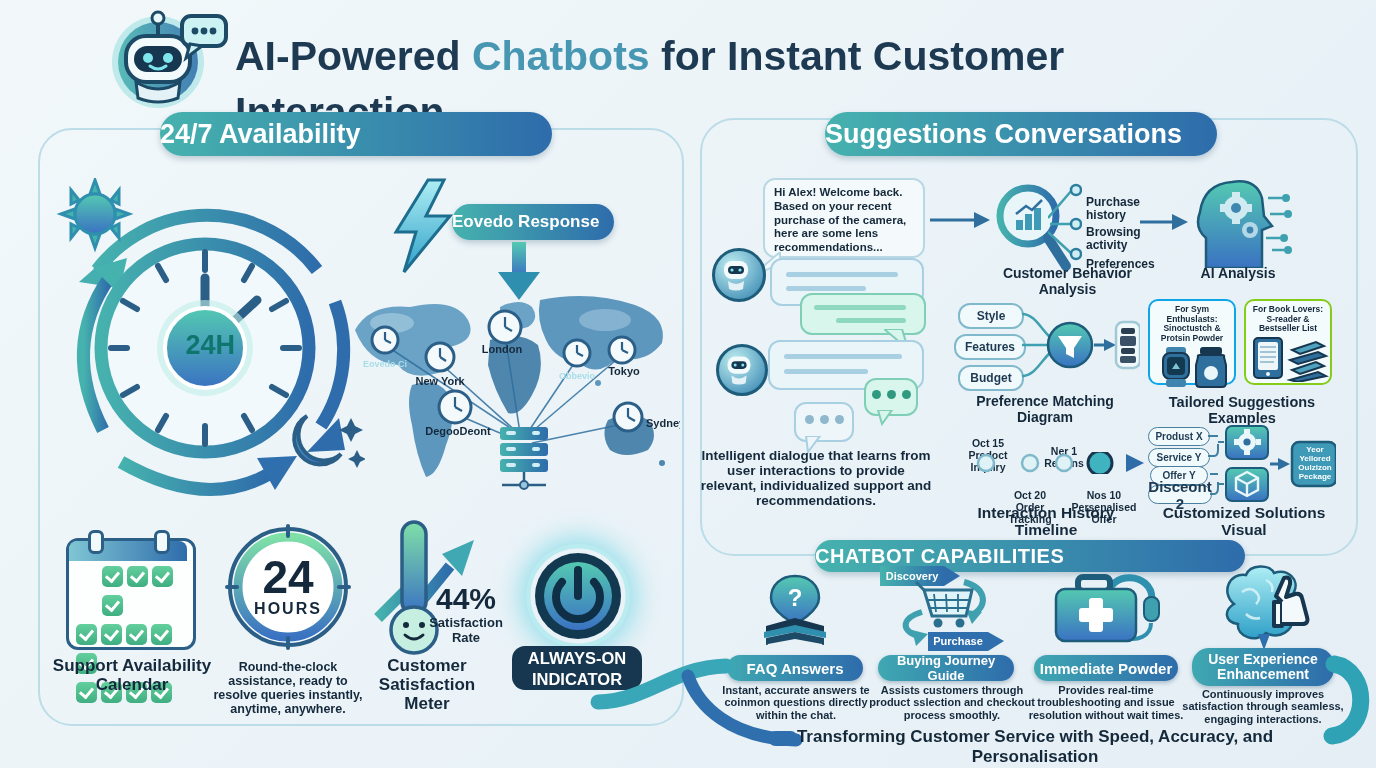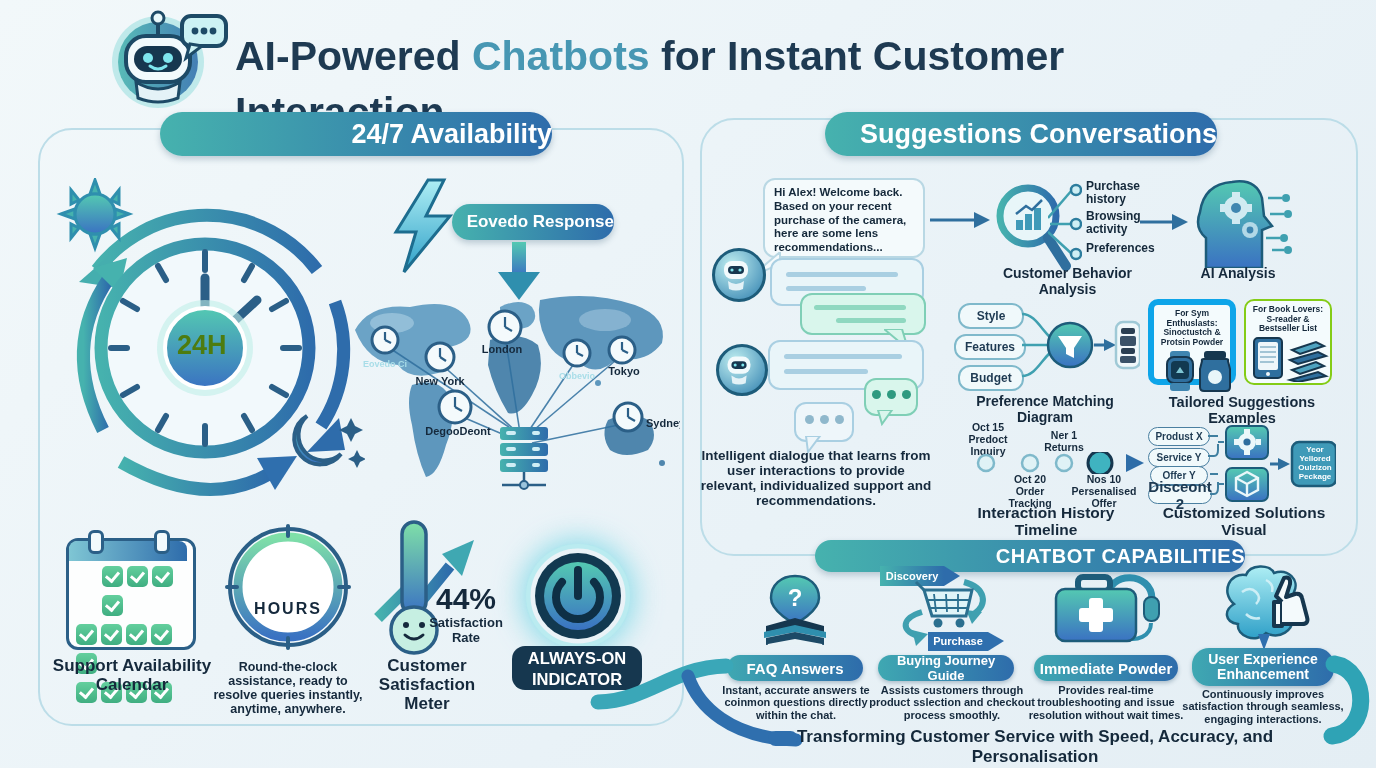--- a/index.html
+++ b/index.html
@@ -1,36 +1,36 @@
 <!DOCTYPE html>
 <html><head>
 <meta charset="utf-8">
 <style>
   html,body{margin:0;padding:0;}
   body{width:1376px;height:768px;position:relative;overflow:hidden;
        background:linear-gradient(135deg,#f2f8fa 0%,#e9f2f7 60%,#e4eef4 100%);
        font-family:"Liberation Sans",sans-serif;color:#1e3a52;font-weight:bold;}
   .abs{position:absolute;}
   .grad{background:linear-gradient(90deg,#46b2ae,#2e6cab);}
-  .banner{border-radius:26px;color:#fff;text-align:right;box-shadow:0 3px 6px rgba(30,70,100,.25);}
+  .banner{border-radius:26px;color:#fff;text-align:left;box-shadow:0 3px 6px rgba(30,70,100,.25);}
   .cap-pill{border-radius:17px;color:#fff;text-align:center;display:flex;align-items:center;justify-content:center;
             background:linear-gradient(90deg,#3fa8b2,#2e6cab);box-shadow:0 2px 4px rgba(30,70,100,.3);}
   .caption{text-align:center;line-height:1.12;color:#15293c;}
   .small-pill{border:2px solid #7fb9cb;background:#f0f9fb;border-radius:12px;text-align:center;
               color:#1e3a52;display:flex;align-items:center;justify-content:center;}
   .bubble{border-radius:12px;}
   .bar{border-radius:3px;height:5px;position:absolute;}
   .check{width:21px;height:21px;border-radius:5px;background:linear-gradient(180deg,#63cf9d,#3fae81);
          position:relative;display:inline-block;margin:2px;}
   .check::after{content:"";position:absolute;left:6px;top:3px;width:6px;height:10px;
                 border:solid #fff;border-width:0 3px 3px 0;transform:rotate(40deg);}
   .dot{width:9px;height:9px;border-radius:50%;display:inline-block;margin:0 3px;}
   .panel-border{border:2px solid #bcdde8;border-radius:34px;background:transparent;}
   svg{display:block;}
-  .tiny{line-height:1.12;}
+  .tiny{line-height:1.12;margin-top:16px;}
 </style>
 </head>
 <body>
 
 <svg width="0" height="0" class="abs" aria-hidden="true">
   <defs>
     <linearGradient id="gTB" x1="0" y1="0" x2="1" y2="0">
         <stop offset="0" stop-color="#46b2ae"></stop>
         <stop offset="1" stop-color="#2e6cab"></stop>
       </linearGradient>
@@ -128,21 +128,21 @@
       </g>
       <circle cx="50" cy="36" r="20" fill="url(#gTBv)" stroke="#2f8fae" stroke-width="3"></circle>
     </g>
 
     <g>
       <path d="M262 238 A26 26 0 1 0 296 276 A20 20 0 1 1 262 238 Z" fill="url(#gTBv)" stroke="#2b5f87" stroke-width="4"></path>
       <path d="M306 240 l4 8 8 4 -8 4 -4 8 -4 -8 -8 -4 8 -4 Z" fill="#2b5f87"></path>
       <path d="M312 272 l3 6 6 3 -6 3 -3 6 -3 -6 -6 -3 6 -3 Z" fill="#2b5f87"></path>
     </g>
   </svg>
-  <div class="abs" style="left:132px;top:152px;width:58px;text-align:left;font-size:27px;color:#4d7c0f;">24H</div>
+  <div class="abs" style="left:132px;top:152px;width:58px;text-align:right;font-size:27px;color:#0f766e;">24H</div>
 </div>
 
 <div class="abs" style="left:388px;top:178px;width:72px;height:96px;">
   <svg width="72" height="96" viewBox="0 0 72 96">
     <polygon points="40,2 8,54 28,54 16,94 62,38 38,38 56,2" fill="url(#gCyan)" stroke="#1d6d8f" stroke-width="3"></polygon>
   </svg>
 </div>
 <div class="abs grad banner" style="left:452px;top:204px;width:162px;height:36px;font-size:17px;line-height:36px;border-radius:18px;">
   <span>Eovedo Response</span>
 </div>
@@ -259,20 +259,21 @@
   <svg width="126" height="126" viewBox="0 0 126 126">
     <circle cx="63" cy="63" r="58" fill="#f4fafc" stroke="#2b5f87" stroke-width="4"></circle>
     <circle cx="63" cy="63" r="50" fill="#fff" stroke="url(#gGreen)" stroke-width="9"></circle>
     <g stroke="#2b5f87" stroke-width="4" stroke-linecap="round">
       <line x1="63" y1="2" x2="63" y2="12"></line>
         <line x1="63" y1="114" x2="63" y2="124"></line>
       <line x1="2" y1="63" x2="12" y2="63"></line>
         <line x1="114" y1="63" x2="124" y2="63"></line>
     </g>
   </svg>
+  <div class="abs" style="left:0;top:26px;width:126px;text-align:center;font-size:46px;color:#15293c;">24</div>
   <div class="abs" style="left:0;top:76px;width:126px;text-align:center;font-size:16px;letter-spacing:2px;color:#15293c;">HOURS</div>
 </div>
 <div class="abs caption" style="left:212px;top:660px;width:152px;font-size:12.5px;">Round-the-clock assistance, ready to resolve queries instantly, anytime, anywhere.</div>
 
 <div class="abs" style="left:372px;top:518px;width:120px;height:140px;">
   <svg width="120" height="140" viewBox="0 0 120 140">
     <path d="M6 100 L40 66 L52 80 L78 48" stroke="url(#gTB)" stroke-width="11" fill="none" stroke-linejoin="round"></path>
     <polygon points="70,36 102,22 90,58" fill="#3fa8b2"></polygon>
     <rect x="30" y="4" width="24" height="92" rx="12" fill="url(#gGreen)" stroke="#2b5f87" stroke-width="3.5"></rect>
     <circle cx="42" cy="112" r="23" fill="#c6efe2" stroke="#2b5f87" stroke-width="3.5"></circle>
@@ -436,21 +437,21 @@
   <line x1="72" y1="45" x2="84" y2="45" stroke="#2f6f9e" stroke-width="3"></line>
     <polygon points="82,39 94,45 82,51" fill="#2f6f9e"></polygon>
   <rect x="94" y="22" width="24" height="46" rx="7" fill="#f0f8fa" stroke="#9fc9d6" stroke-width="2.5"></rect>
   <rect x="99" y="28" width="14" height="6" rx="2" fill="#2a3f52"></rect>
   <rect x="98" y="36" width="16" height="10" rx="2" fill="#3a5268"></rect>
   <rect x="99" y="48" width="14" height="6" rx="2" fill="#2a3f52"></rect>
   <rect x="98" y="56" width="16" height="7" rx="2" fill="#3a5268"></rect>
 </svg>
 <div class="abs caption" style="left:950px;top:394px;width:190px;font-size:14px;">Preference Matching Diagram</div>
 
-<div class="abs" style="left:1148px;top:299px;width:88px;height:86px;background:#f4fbfd;border:6px solid #0ea5e9;border-radius:10px;box-sizing:border-box;">
+<div class="abs" style="left:1148px;top:299px;width:88px;height:86px;background:#f4fbfd;border:2px solid #0ea5e9;border-radius:10px;box-sizing:border-box;">
   <div class="caption" style="font-size:8.5px;padding:4px 3px 0;">For Sym Enthuslasts: Sinoctustch &amp; Protsin Powder</div>
   <svg width="84" height="44" viewBox="0 0 84 44" style="margin-top:2px;">
     <rect x="16" y="2" width="20" height="8" rx="3" fill="#3f85b0"></rect>
     <rect x="13" y="8" width="26" height="26" rx="7" fill="#2f6f9e" stroke="#16374f" stroke-width="2"></rect>
     <rect x="17" y="12" width="18" height="18" rx="4" fill="#123950"></rect>
     <path d="M22 24 L26 18 L30 24 Z" fill="#7fc6d4"></path>
     <rect x="16" y="34" width="20" height="8" rx="3" fill="#3f85b0"></rect>
     <rect x="50" y="2" width="22" height="8" rx="3" fill="#16374f"></rect>
     <path d="M48 12 Q47 10 50 10 H72 Q75 10 74 12 L76 20 V38 Q76 42 72 42 H50 Q46 42 46 38 V20 Z" fill="#2f6f9e" stroke="#16374f" stroke-width="2"></path>
     <circle cx="61" cy="28" r="7" fill="#e8f6f9"></circle>

